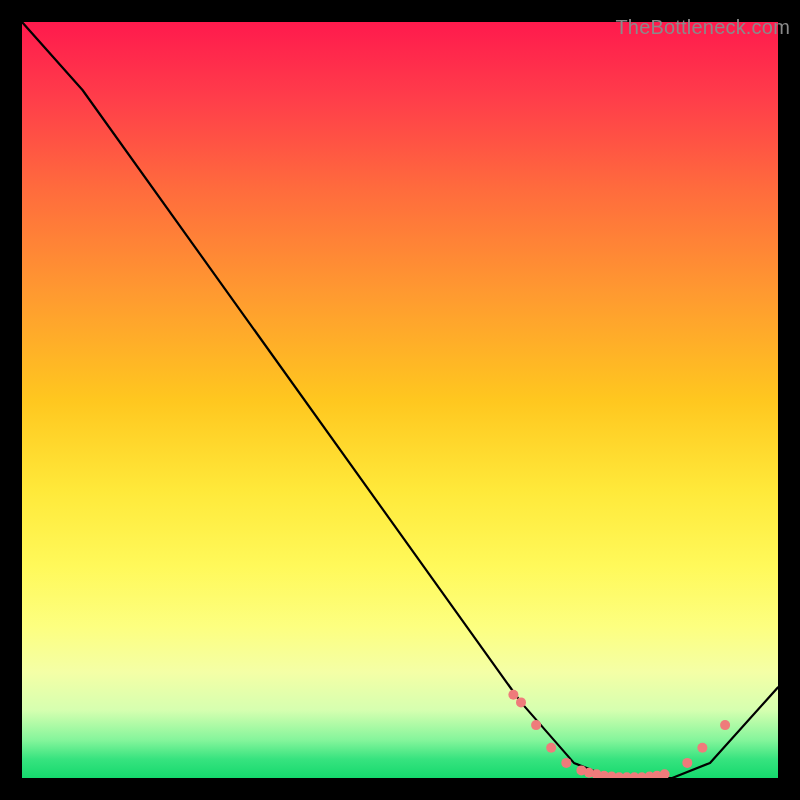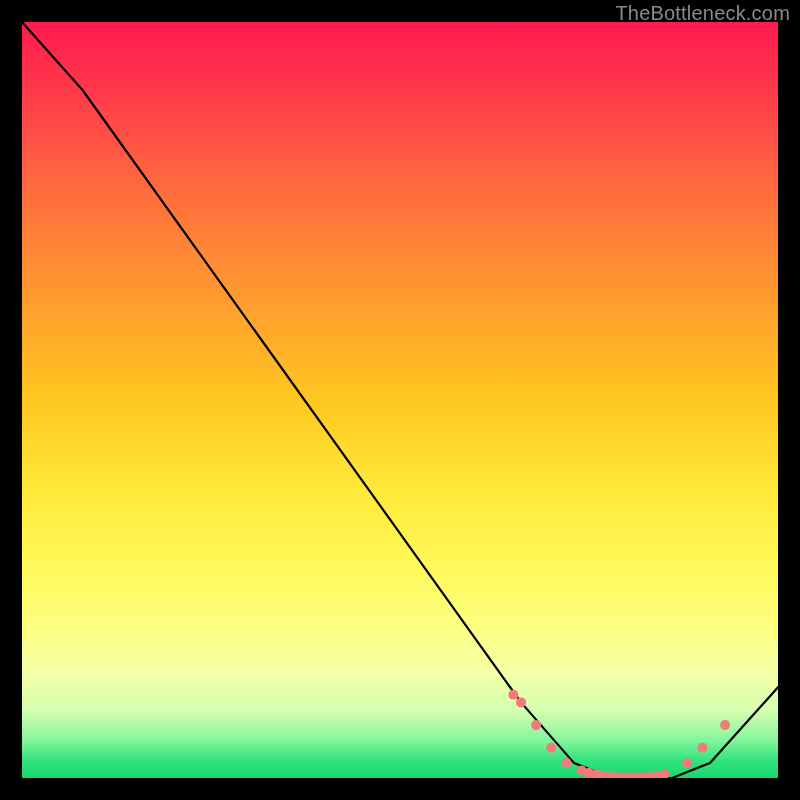--- a/index.html
+++ b/index.html
@@ -27,21 +27,21 @@
       #fdff80 80%,
       #f4ffa6 86%,
       #d6ffb0 91%,
       #84f59b 95%,
       #37e37f 97.5%,
       #15d96d 100%
     );
   }
   .watermark {
     position: absolute;
-    top: 2px;
+    top: 16px;
     right: 10px;
     font-family: Arial, Helvetica, sans-serif;
     font-size: 20px;
     color: #8a8a8a;
     font-weight: 500;
     letter-spacing: 0.2px;
   }
   svg.curve {
     position: absolute;
     left: 0; top: 0;

